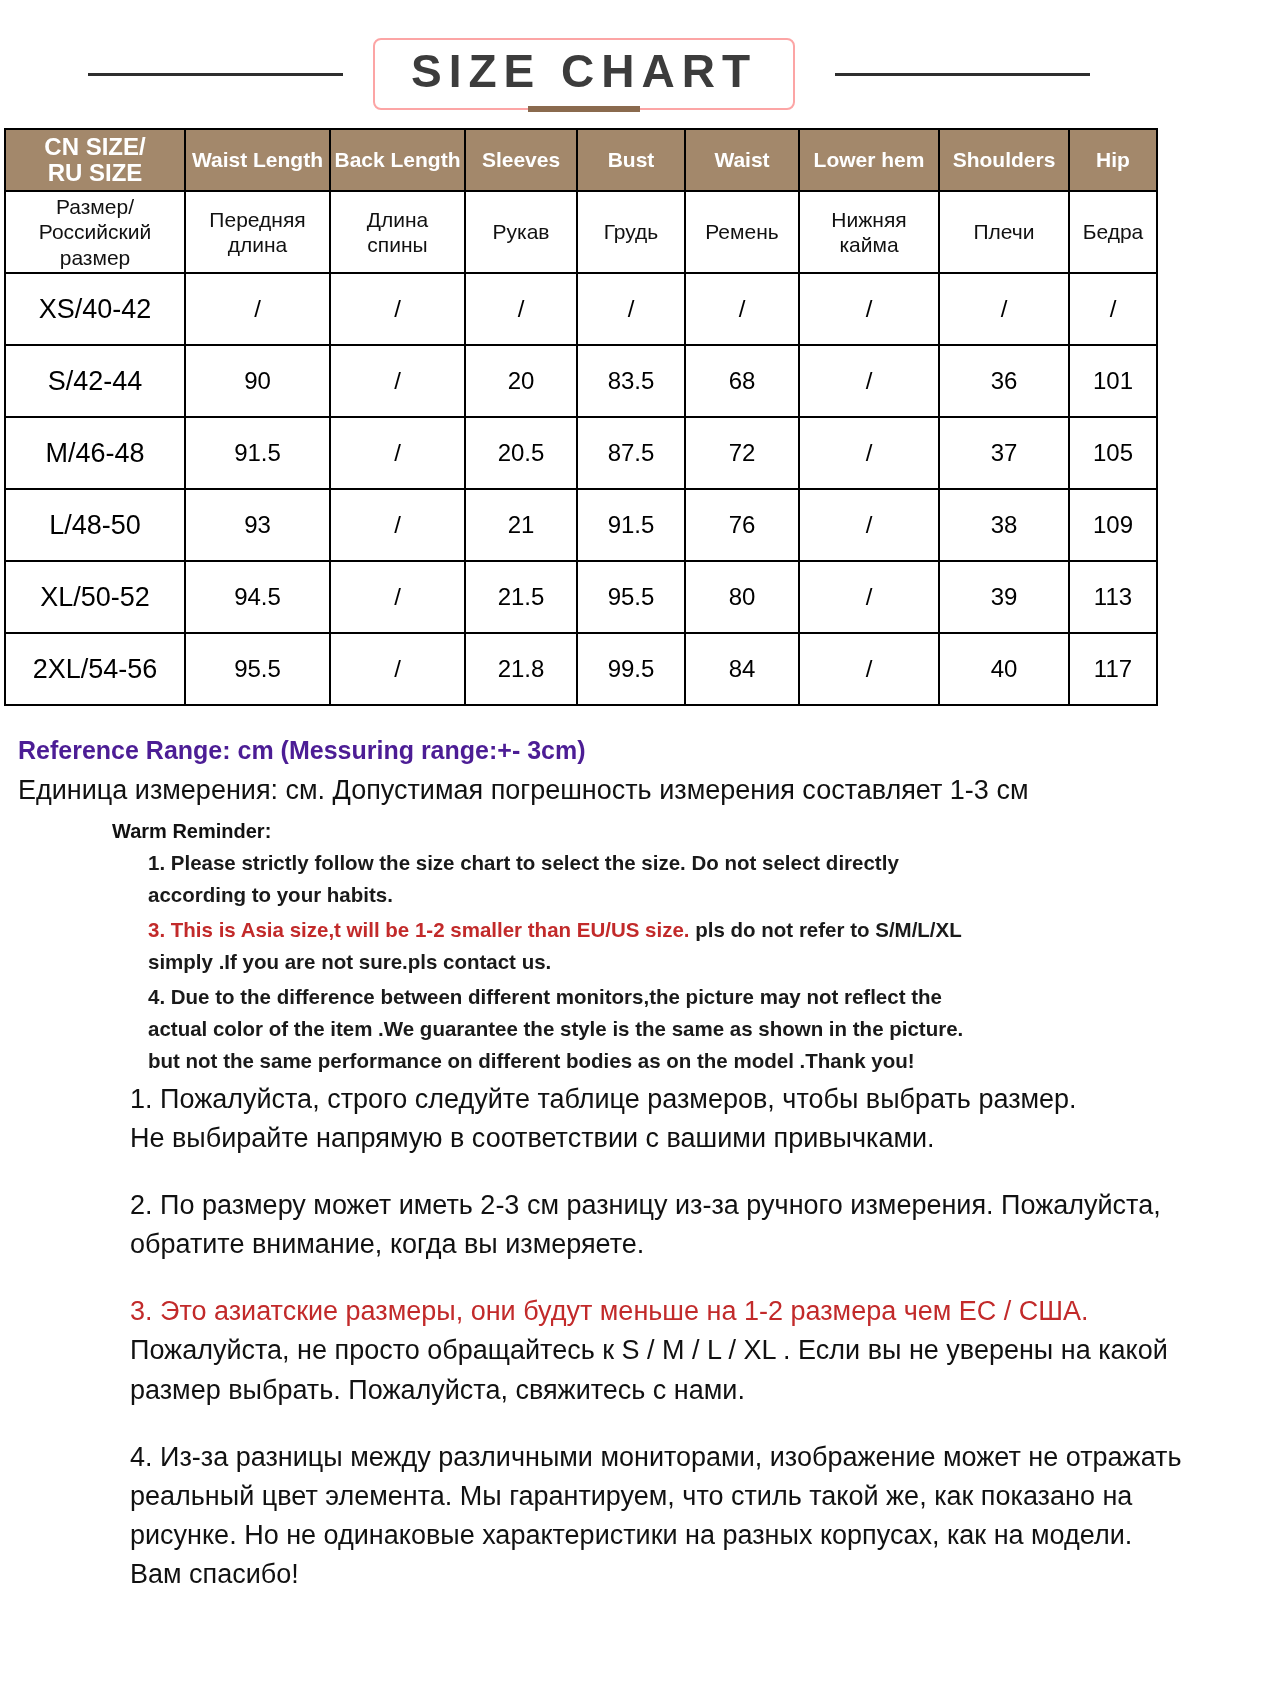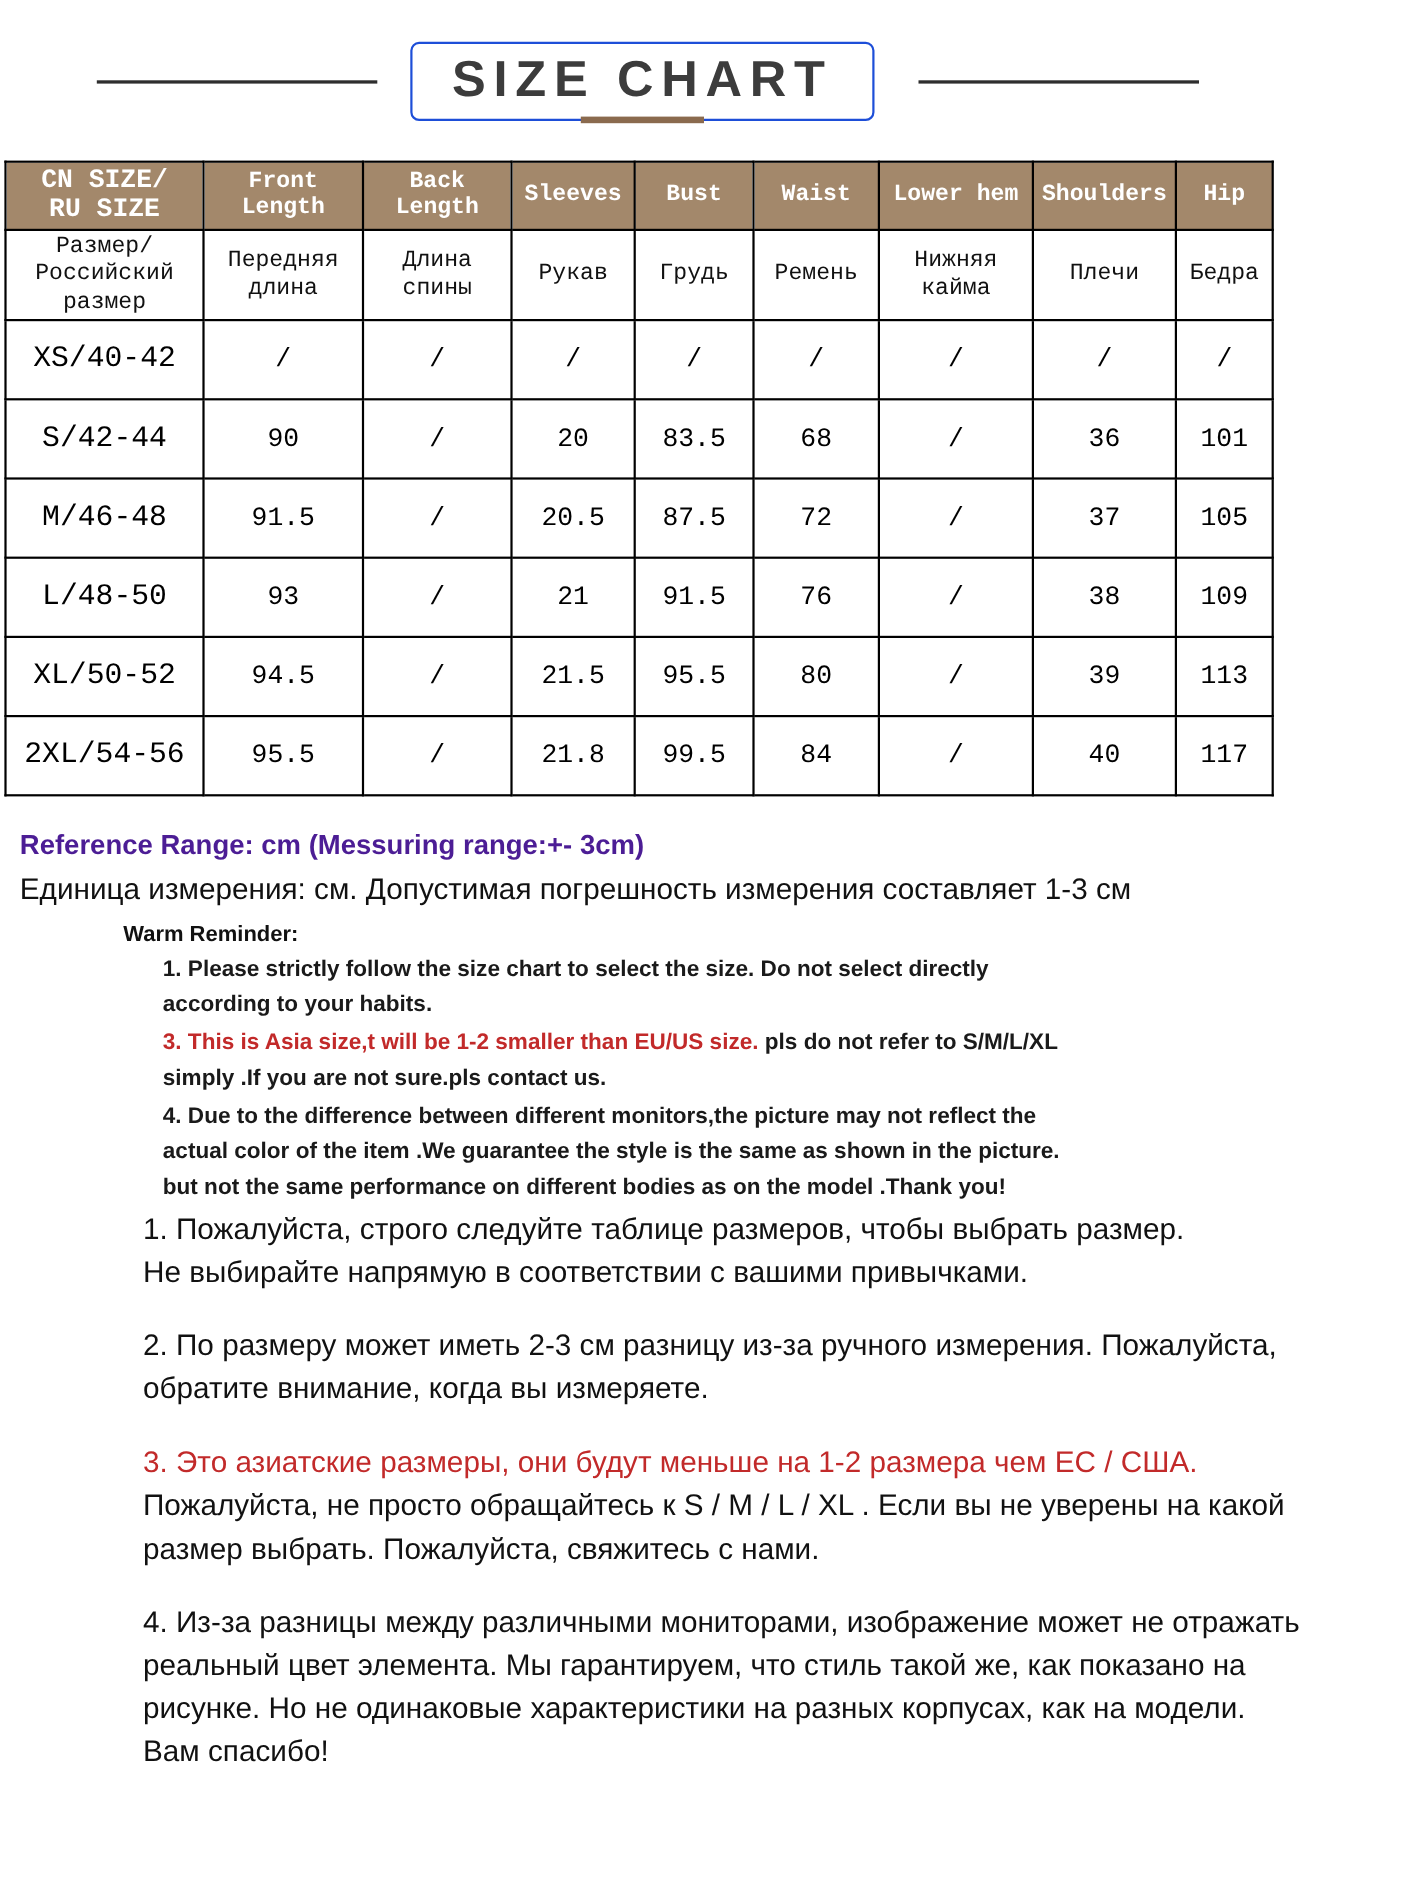--- a/index.html
+++ b/index.html
@@ -4,26 +4,26 @@
 <style>
   html,body { margin:0; padding:0; background:#ffffff; }
   body { font-family:"Liberation Sans","DejaVu Sans",sans-serif; color:#111; }
   .page { width:1280px; min-height:1707px; background:#fff; overflow:hidden; }
 
   
   .title-row { display:flex; align-items:center; margin-top:38px; height:72px; }
   .rule { height:3px; background:#2e2e2e; flex:1; }
   .rule-left { margin-left:88px; margin-right:30px; }
   .rule-right { margin-left:40px; margin-right:190px; }
-  .title-box { position:relative; border:2px solid #1d4ed8; border-radius:8px; padding:4px 36px 10px; background:#fff; }
+  .title-box { position:relative; border:2px solid #fca5a5; border-radius:8px; padding:4px 36px 10px; background:#fff; }
   .title-box h1 { margin:0; font-size:46px; letter-spacing:7px; color:#3c3c3c; font-weight:700; white-space:nowrap; }
   .title-underline { position:absolute; left:50%; transform:translateX(-50%); bottom:-4px; width:112px; height:6px; background:var(--accent-brown,#8a6a4e); }
 
   
-  table.size-table { border-collapse:collapse; table-layout:fixed; width:1152px; margin:36px 0 0 4px;font-family:Liberation Mono, monospace; }
+  table.size-table { border-collapse:collapse; table-layout:fixed; width:1152px; margin:18px 0 0 4px; }
   .size-table th, .size-table td { border:2px solid #000; text-align:center; vertical-align:middle; padding:2px; overflow:hidden; }
   tr.hdr-en th { background:var(--header-bg,#a3886b); color:#fff; font-size:21px; font-weight:700; height:56px; white-space:pre-line; line-height:1.15; }
   tr.hdr-en th.first { font-size:24px; line-height:1.1; }
   tr.hdr-ru td { font-size:21px; height:76px; white-space:pre-line; line-height:1.2; font-weight:400; color:#111; background:#fff; }
   tbody.data-rows td { font-size:24px; height:66px; color:#000000; }
   tbody.data-rows td.size-col { font-size:27px; }
 
   
   .ref-en { font-weight:700; font-size:25px; margin:30px 0 10px 18px; color:#4c1d95; }
   .ref-ru { font-size:27px; margin:0 0 14px 18px; font-weight:400; }
@@ -58,21 +58,21 @@
         <col style="width:108px">
         <col style="width:114px">
       <col style="width:140px">
         <col style="width:130px">
         <col style="width:88px">
     </colgroup>
     <thead>
       <tr class="hdr-en" id="header-en">
           <th class="first">CN SIZE/
 RU SIZE</th>
-          <th>Front Length</th>
+          <th>Waist Length</th>
           <th>Back Length</th>
           <th>Sleeves</th>
           <th>Bust</th>
           <th>Waist</th>
           <th>Lower hem</th>
           <th>Shoulders</th>
           <th>Hip</th>
         </tr>
       <tr class="hdr-ru" id="header-ru">
           <td>Размер/

